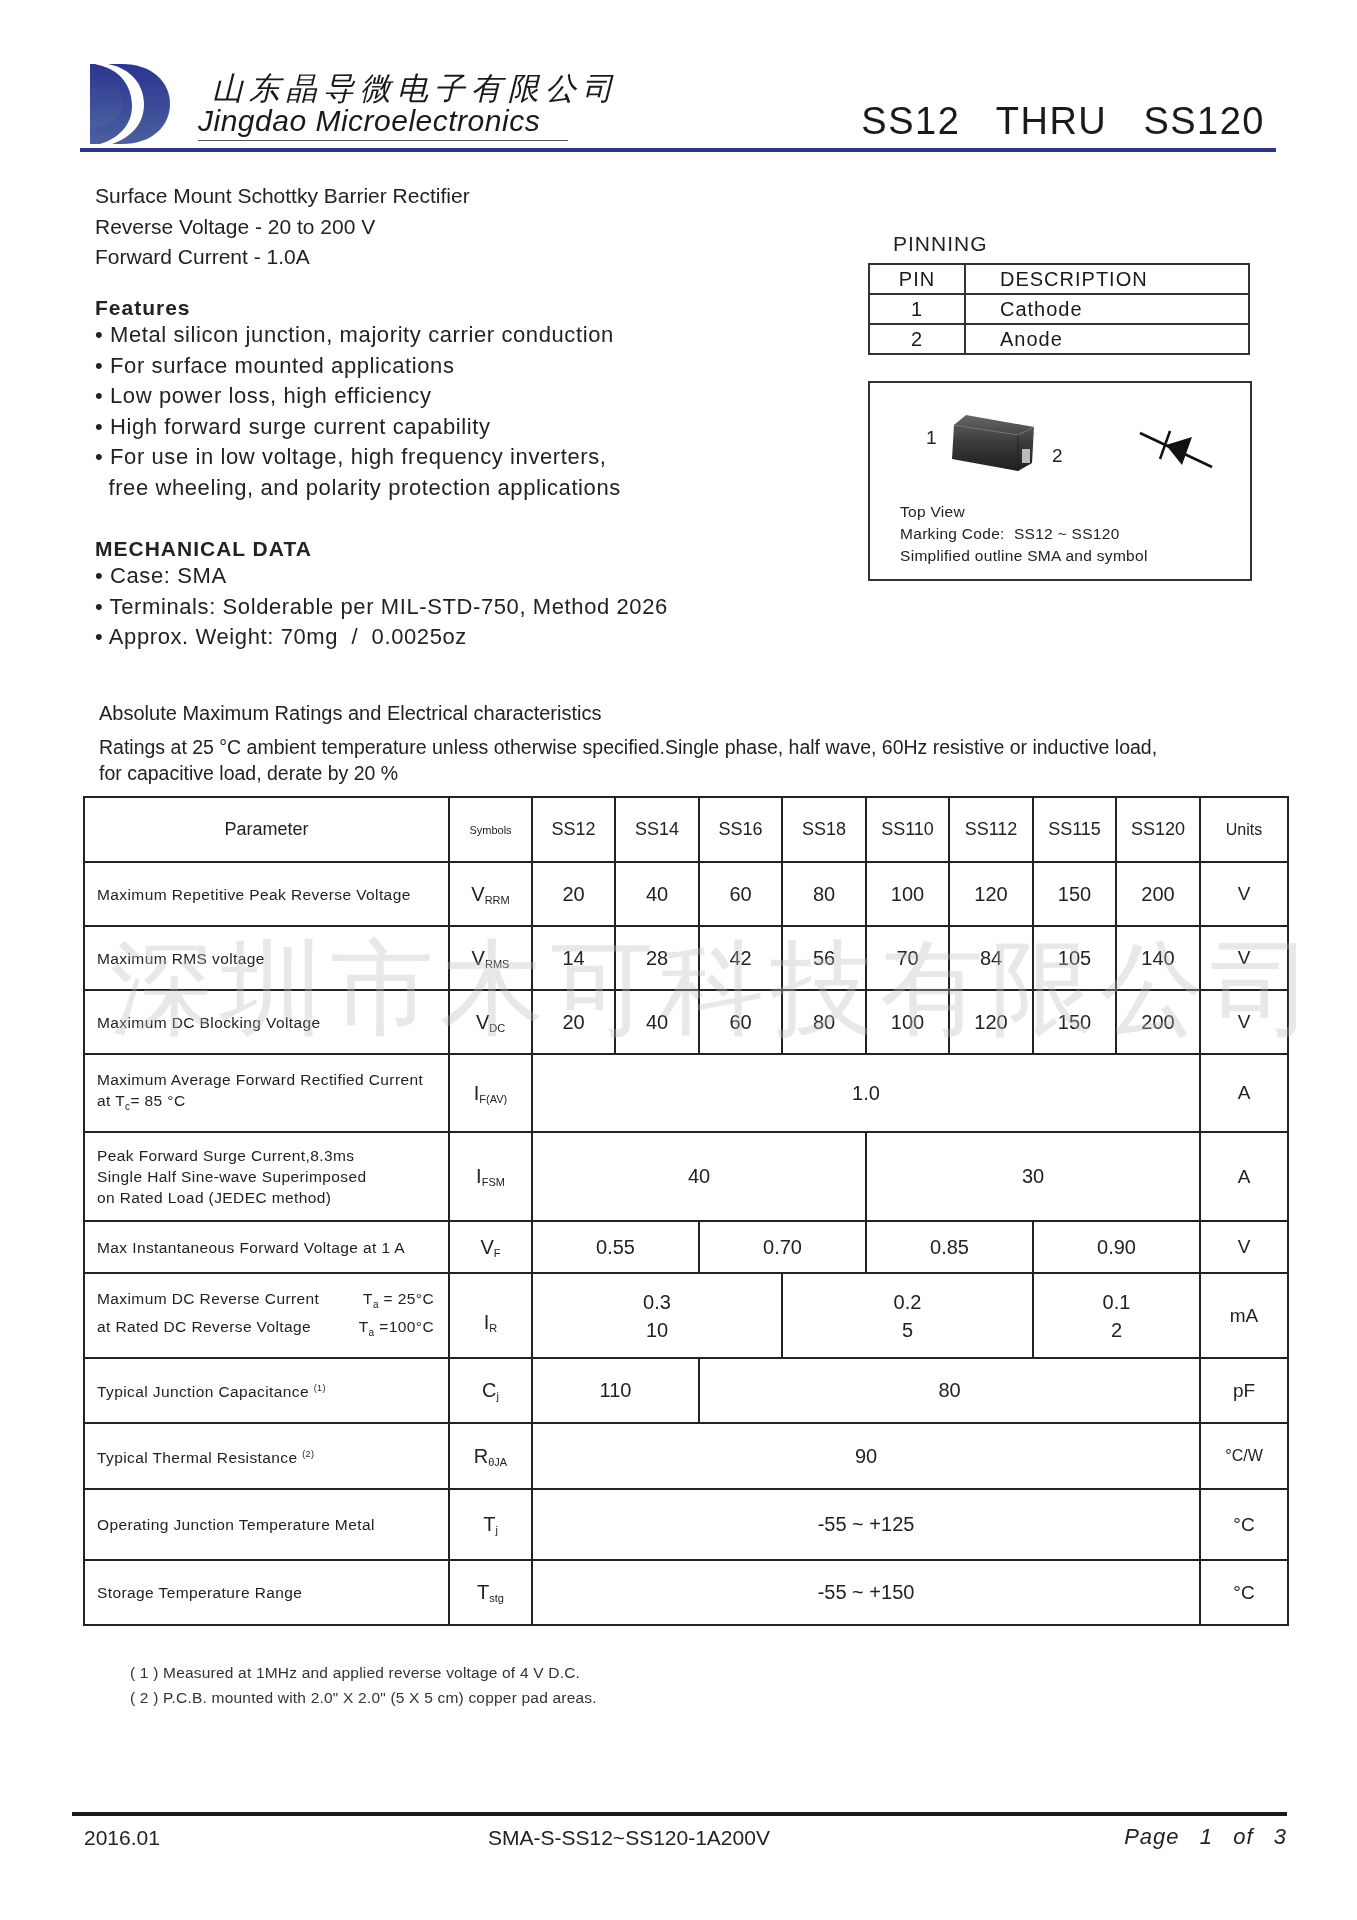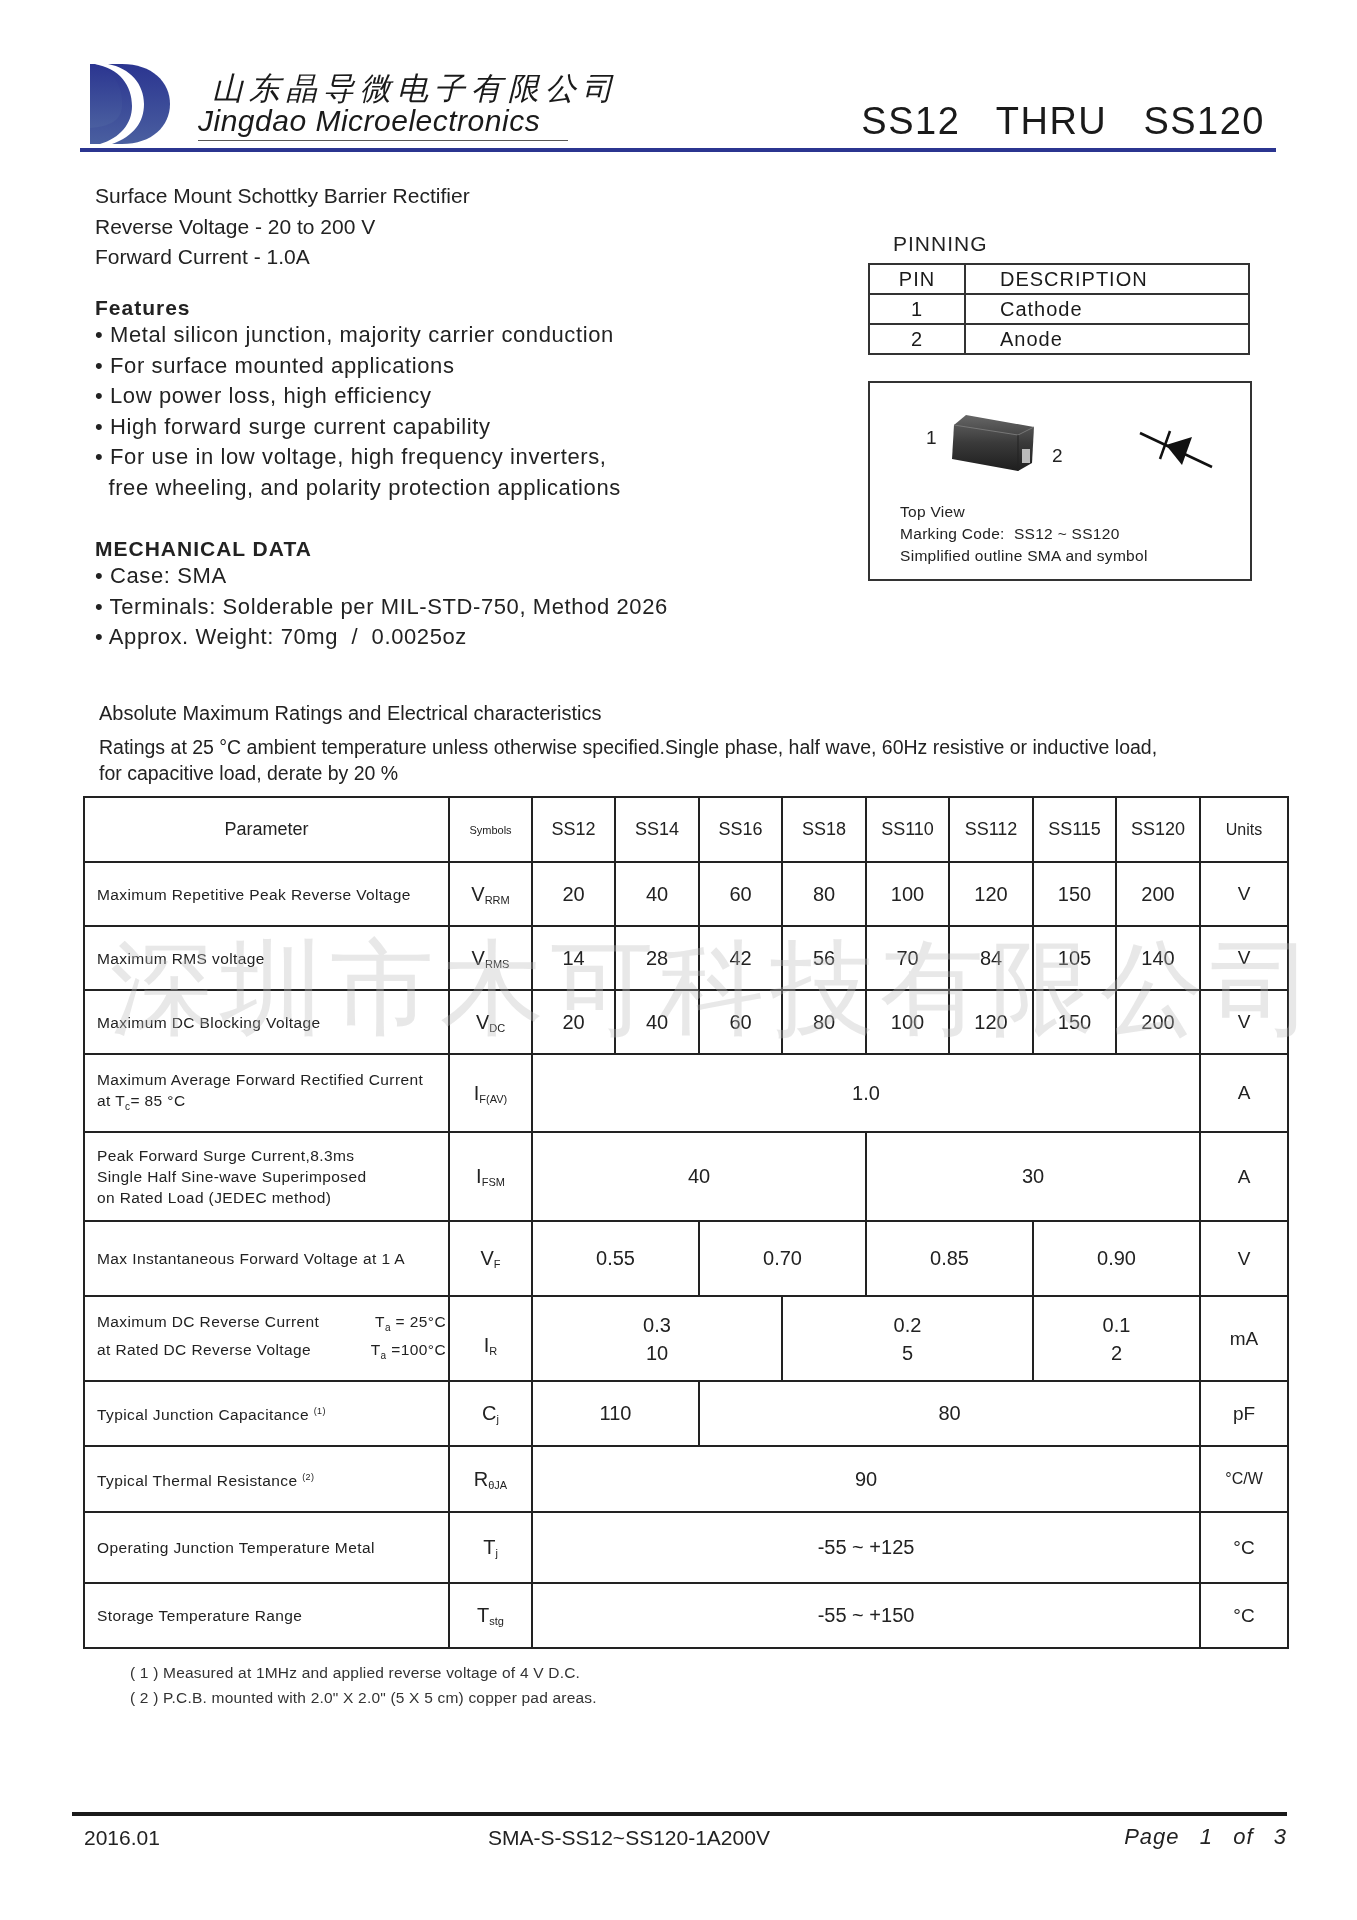--- a/index.html
+++ b/index.html
@@ -38,21 +38,21 @@
   .abs-title { left:99px; top:702px; font-size:20px; color:#222; }
   .abs-note { left:99px; top:734px; font-size:19.5px; line-height:26px; color:#222; width:1190px; }
 
   table.spec { position:absolute; left:83px; top:796px; width:1204px; border-collapse:collapse; table-layout:fixed; }
   table.spec td { border:2px solid #222; text-align:center; font-size:20px; color:#222; padding:0; }
   table.spec td.param { text-align:left; padding-left:12px; font-size:15.5px; line-height:21px; letter-spacing:0.4px; }
   table.spec td.hdr { font-size:18px; }
   table.spec td.sym { font-size:20px; }
   table.spec td.sym sub { font-size:11px; vertical-align:-3px;margin-top:46px; }
   table.spec td.unit { font-size:19px; }
-  .param-split { display:flex; justify-content:space-between; padding-right:2px;text-align:center; }
+  .param-split { display:flex; justify-content:space-between; padding-right:14px;text-align:center; }
   .ir-vals div { line-height:28px; }
 
   .watermark { left:110px; top:920px; font-size:104px; color:rgba(190,190,190,0.35); letter-spacing:6px; pointer-events:none; white-space:nowrap; font-family:"DejaVu Sans", sans-serif; }
 
   .footnotes { left:130px; top:1660px; font-size:15.5px; line-height:25px; color:#333; letter-spacing:0.2px; }
 
   .footer-rule { left:72px; top:1812px; width:1215px; height:4px; background:#1a1a1a; }
   .footer-left { left:84px; top:1826px; font-size:21px; color:#222; }
   .footer-mid { left:488px; top:1826px; font-size:21px; color:#222; }
   .footer-right { right:70px; top:1824px; font-size:22px; font-style:italic; color:#222; letter-spacing:1px; word-spacing:3px; }
@@ -242,21 +242,21 @@
       <div>Peak Forward Surge Current,8.3ms</div>
       <div>Single Half Sine-wave Superimposed</div>
       <div>on Rated Load (JEDEC method)</div>
     </td>
     <td class="sym"><span>I</span><sub>FSM</sub></td>
     <td colspan="4">40</td>
     <td colspan="4">30</td>
     <td class="unit">A</td>
   </tr>
 
-  <tr style="height:75px">
+  <tr style="height:52px">
     <td class="param">Max Instantaneous Forward Voltage at 1 A</td>
     <td class="sym"><span>V</span><sub>F</sub></td>
     <td colspan="2">0.55</td>
     <td colspan="2">0.70</td>
     <td colspan="2">0.85</td>
     <td colspan="2">0.90</td>
     <td class="unit">V</td>
   </tr>
 
   <tr style="height:85px">

